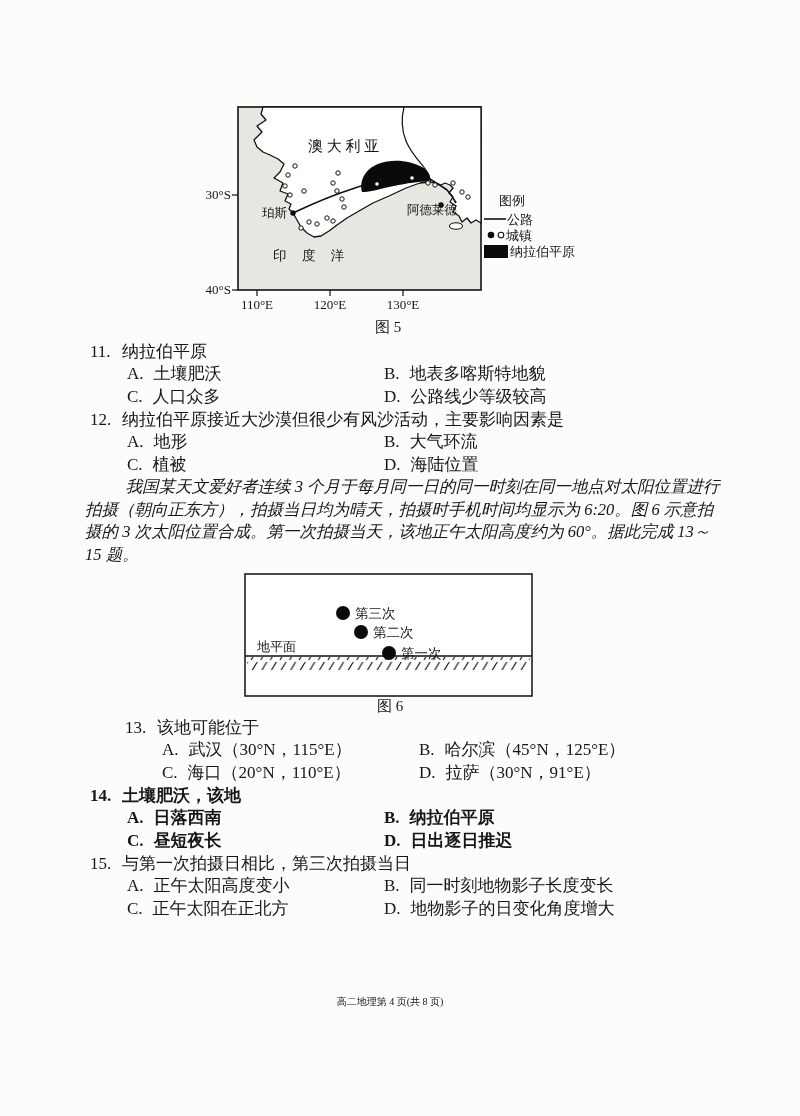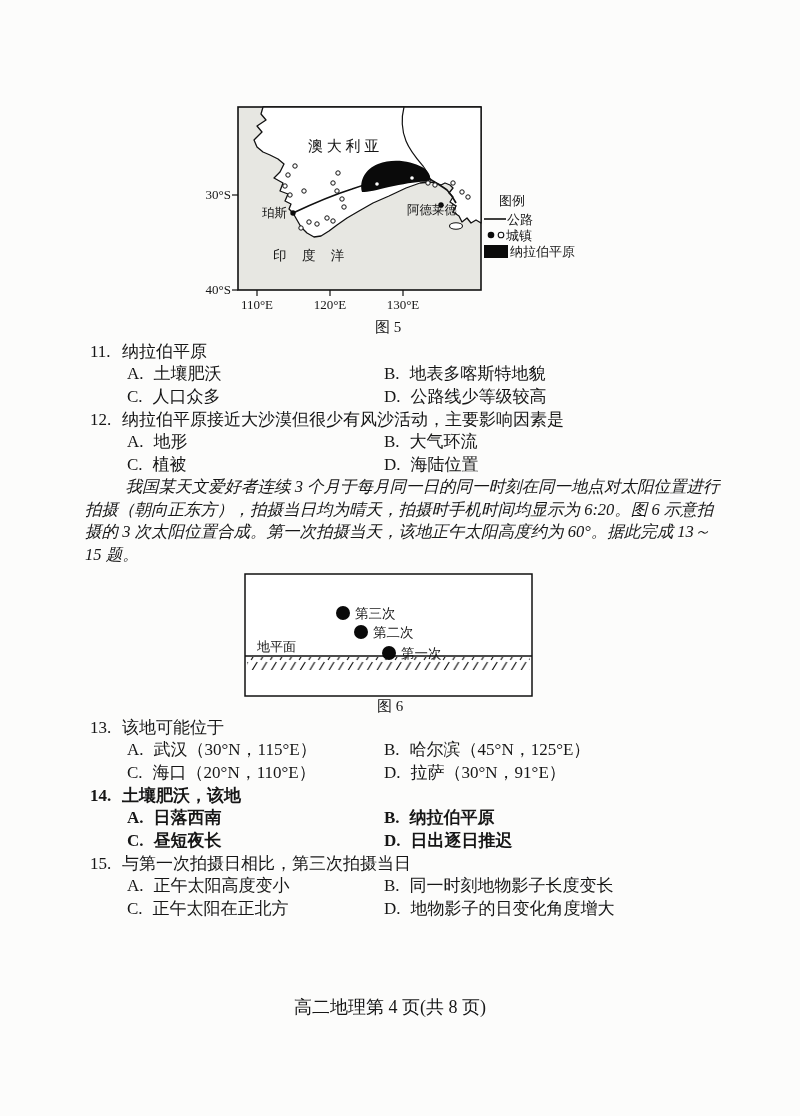--- a/index.html
+++ b/index.html
@@ -19,21 +19,21 @@
   .optB,.optD{position:absolute;left:384px;}
   .olabel{margin-right:10px;}
   .para{
     position:absolute;left:85px;top:476px;width:640px;
     font-size:16.5px;line-height:22.7px;font-style:italic;
   }
   .para .pline{white-space:nowrap;}
   .para .indent{text-indent:35px;text-align:center;}
   .footer{
     position:absolute;left:0;top:995px;width:780px;text-align:center;
-    font-size:18px;
+    font-size:10px;
   }
 </style>
 </head>
 <body>
 
 <svg class="fig" style="left:200px;top:95px;" width="400" height="245" viewBox="0 0 400 245">
 
   <rect x="38" y="12" width="243" height="183" fill="#e7e7e2" stroke="#111" stroke-width="1.6"></rect>
 
   <path d="M63,12 L61,19 66,25 57,31 62,37 54,45 57,52 63,57 70,60 78,64 84,69 80,77 74,83 83,88 80,96 88,99 85,106 91,109 89,114 93,118
@@ -163,21 +163,21 @@
   <circle cx="131" cy="67" r="7" fill="#0a0a0a"></circle>
   <circle cx="159" cy="88" r="7" fill="#0a0a0a"></circle>
 
   <text x="125" y="53" font-size="13.5">第三次</text>
   <text x="143" y="72" font-size="13.5">第二次</text>
   <text x="171" y="93" font-size="13.5">第一次</text>
 
   <text x="160" y="146" font-size="15" text-anchor="middle">图 6</text>
 </svg>
 
-<div class="question" style="top:717px;">
+<div class="question" style="top:717px;padding-left:35px;">
   <div class="qline">
     <span class="qnum">13.</span>
     <span class="qstem">该地可能位于</span>
   </div>
   <div class="qline">
     <span class="optA"><span class="olabel">A.</span><span>武汉（30°N，115°E）</span></span>
     <span class="optB"><span class="olabel">B.</span><span>哈尔滨（45°N，125°E）</span></span>
   </div>
   <div class="qline">
     <span class="optC"><span class="olabel">C.</span><span>海口（20°N，110°E）</span></span>

